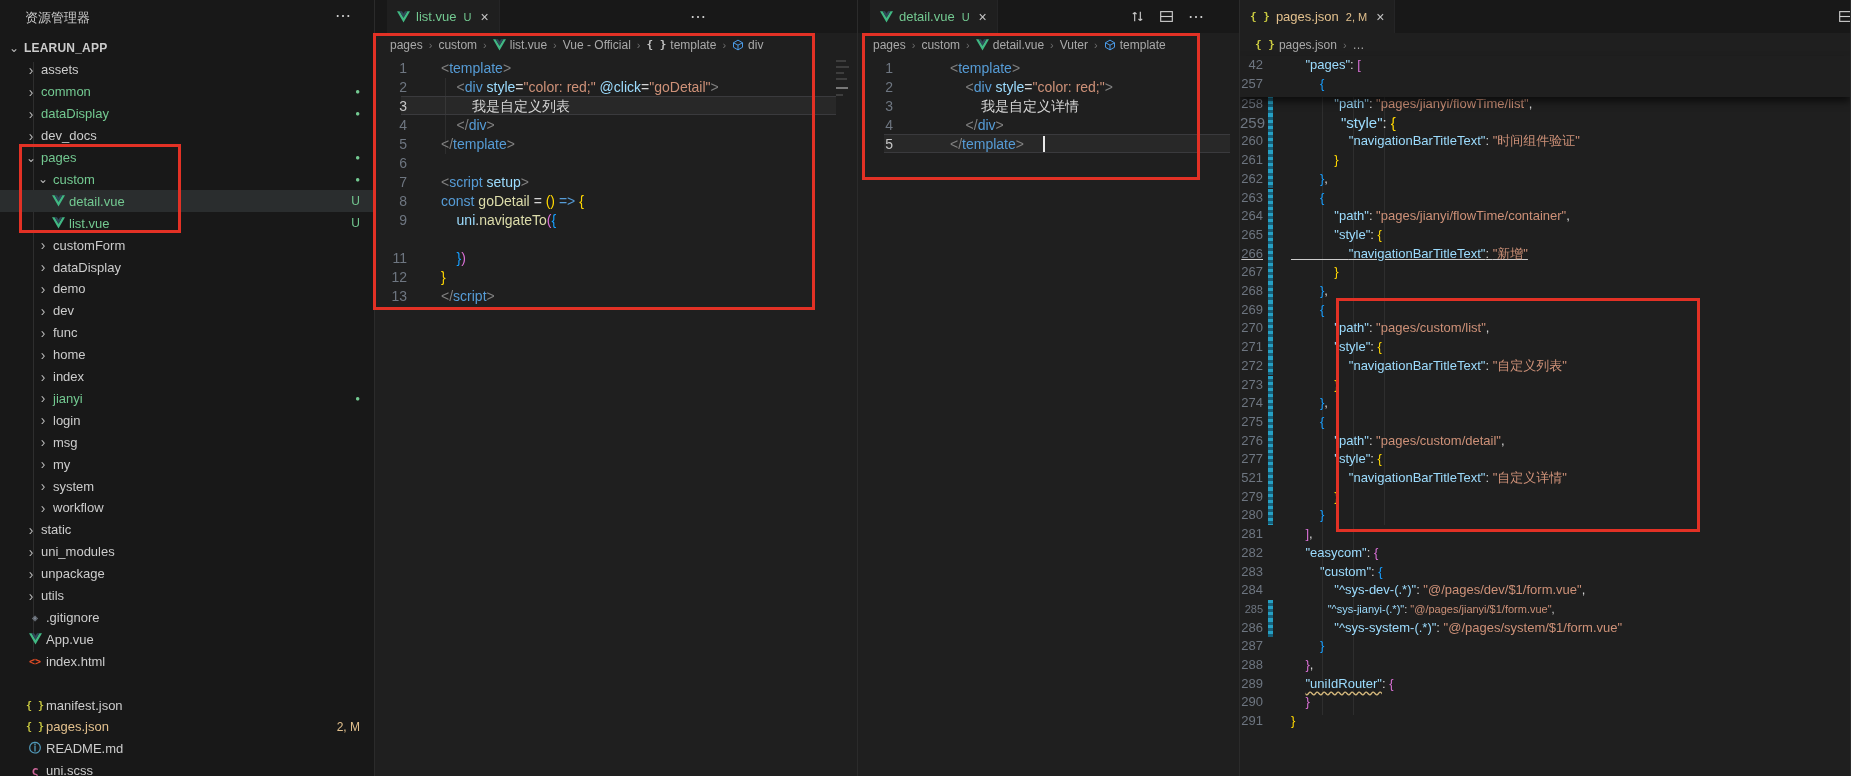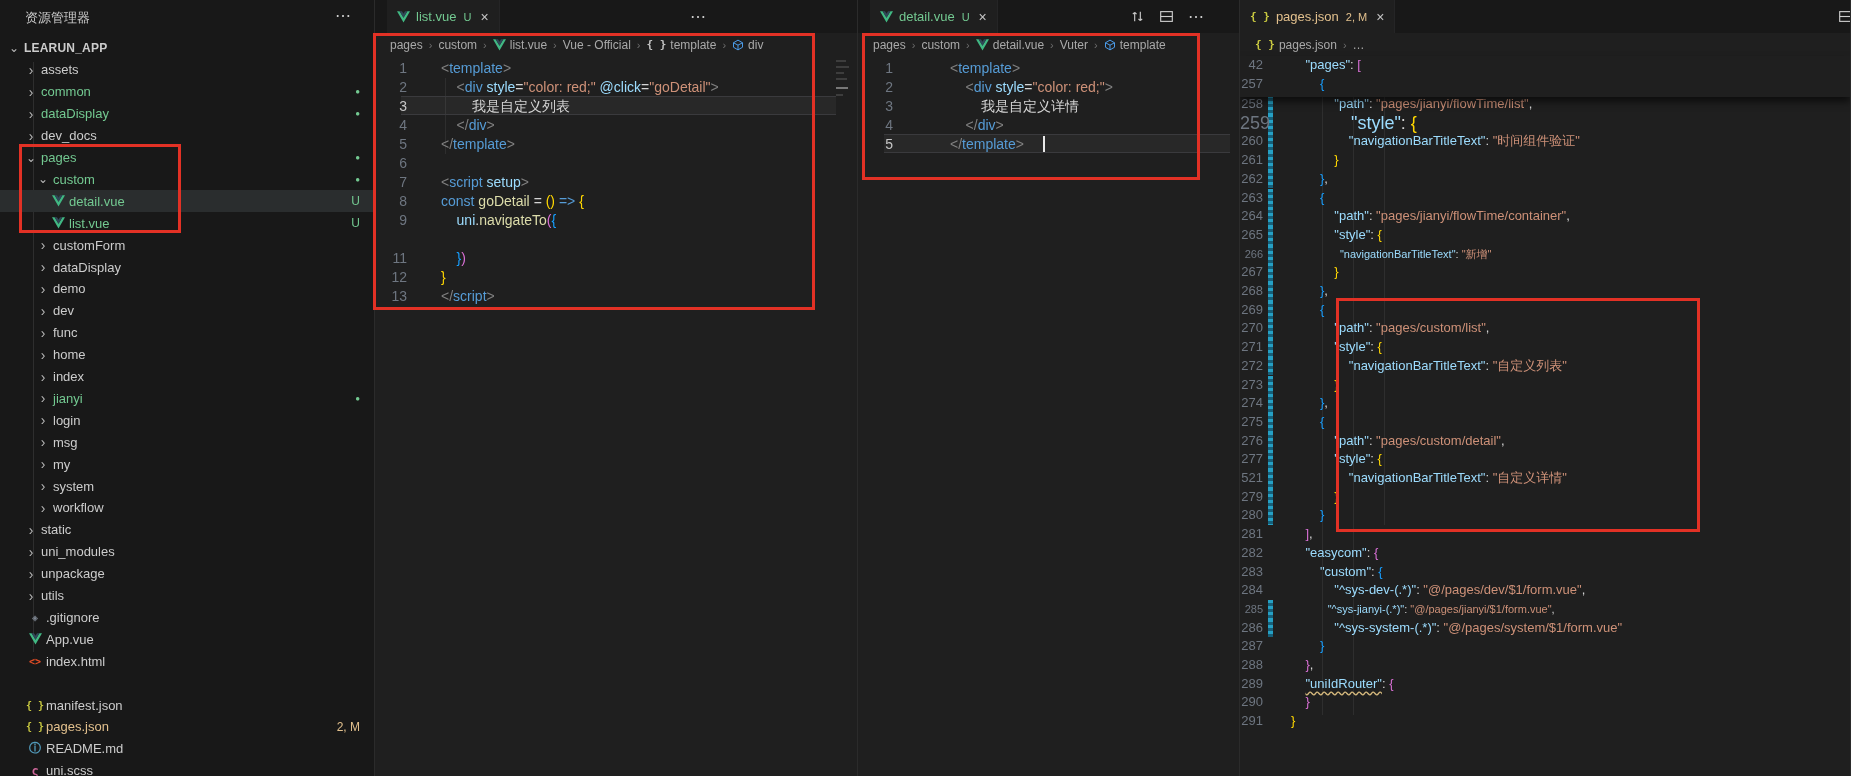--- a/index.html
+++ b/index.html
@@ -510,21 +510,21 @@
         <div class="modbar" style="left: 28px; top: 450.3px; height: 18.7px;"></div>
         <div class="modbar" style="left: 28px; top: 469px; height: 18.7px;"></div>
         <div class="modbar" style="left: 28px; top: 487.7px; height: 18.7px;"></div>
         <div class="modbar" style="left: 28px; top: 506.4px; height: 18.7px;"></div>
         <div class="modbar" style="left: 28px; top: 599.9px; height: 18.7px;"></div>
         <div class="modbar" style="left: 28px; top: 618.6px; height: 18.7px;"></div>
         <div class="cline" style="top: 95px; height: 18.7px; line-height: 18.7px; font-size: 13px;">
           <span class="lnum" style="width: 23px;">258</span>
           <pre style="margin-left: 28px;"><span class="s-t">            </span><span class="s-key">"path"</span><span class="s-t">: </span><span class="s-str">"pages/jianyi/flowTime/list"</span><span class="s-t">,</span></pre>
         </div>
-        <div class="cline" style="top: 113.7px; height: 18.7px; line-height: 18.7px; font-size: 18px;">
+        <div class="cline" style="top: 113.7px; height: 18.7px; line-height: 18.7px; font-size: 15px;">
           <span class="lnum" style="width: 23px;">259</span>
           <pre style="margin-left: 28px;"><span class="s-t">            </span><span class="s-key">"style"</span><span class="s-t">: </span><span class="s-b1">{</span></pre>
         </div>
         <div class="cline" style="top: 132.4px; height: 18.7px; line-height: 18.7px; font-size: 13px;">
           <span class="lnum" style="width: 23px;">260</span>
           <pre style="margin-left: 28px;"><span class="s-t">                </span><span class="s-key">"navigationBarTitleText"</span><span class="s-t">: </span><span class="s-str">"时间组件验证"</span></pre>
         </div>
         <div class="cline" style="top: 151.1px; height: 18.7px; line-height: 18.7px; font-size: 13px;">
           <span class="lnum" style="width: 23px;">261</span>
           <pre style="margin-left: 28px;"><span class="s-t">            </span><span class="s-b1">}</span></pre>
@@ -538,21 +538,21 @@
           <pre style="margin-left: 28px;"><span class="s-t">        </span><span class="s-b3">{</span></pre>
         </div>
         <div class="cline" style="top: 207.2px; height: 18.7px; line-height: 18.7px; font-size: 13px;">
           <span class="lnum" style="width: 23px;">264</span>
           <pre style="margin-left: 28px;"><span class="s-t">            </span><span class="s-key">"path"</span><span class="s-t">: </span><span class="s-str">"pages/jianyi/flowTime/container"</span><span class="s-t">,</span></pre>
         </div>
         <div class="cline" style="top: 225.9px; height: 18.7px; line-height: 18.7px; font-size: 13px;">
           <span class="lnum" style="width: 23px;">265</span>
           <pre style="margin-left: 28px;"><span class="s-t">            </span><span class="s-key">"style"</span><span class="s-t">: </span><span class="s-b1">{</span></pre>
         </div>
-        <div class="cline" style="top: 244.6px; height: 18.7px; line-height: 18.7px; font-size: 11px;">
+        <div class="cline" style="top: 244.6px; height: 18.7px; line-height: 18.7px; font-size: 13px; text-decoration: underline;">
           <span class="lnum" style="width: 23px;">266</span>
           <pre style="margin-left: 28px;"><span class="s-t">                </span><span class="s-key">"navigationBarTitleText"</span><span class="s-t">: </span><span class="s-str">"新增"</span></pre>
         </div>
         <div class="cline" style="top: 263.3px; height: 18.7px; line-height: 18.7px; font-size: 13px;">
           <span class="lnum" style="width: 23px;">267</span>
           <pre style="margin-left: 28px;"><span class="s-t">            </span><span class="s-b1">}</span></pre>
         </div>
         <div class="cline" style="top: 282px; height: 18.7px; line-height: 18.7px; font-size: 13px;">
           <span class="lnum" style="width: 23px;">268</span>
           <pre style="margin-left: 28px;"><span class="s-t">        </span><span class="s-b3">}</span><span class="s-t">,</span></pre>

